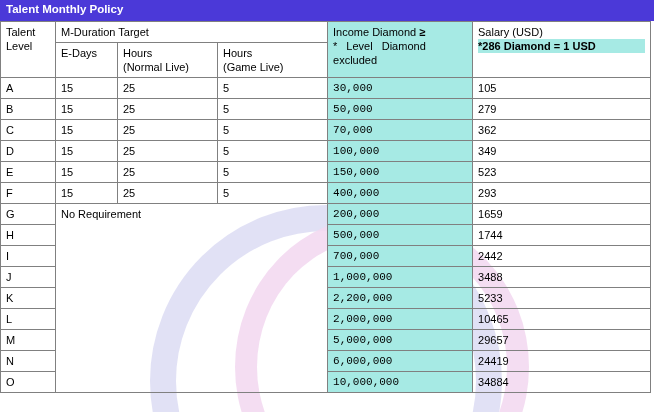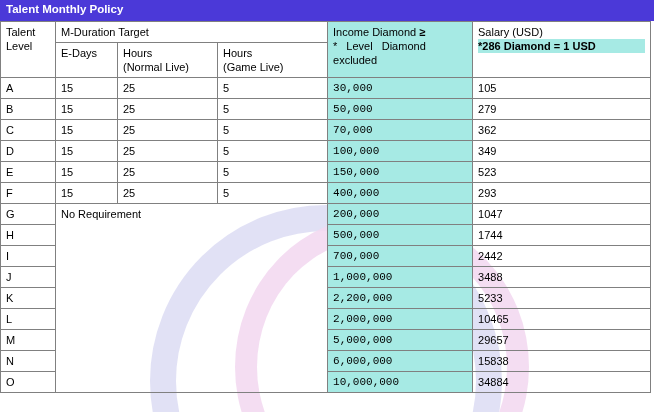--- a/index.html
+++ b/index.html
@@ -198,21 +198,21 @@
         <td>15</td>
         <td>25</td>
         <td>5</td>
         <td class="cyan nowrap">400,000</td>
         <td>293</td>
       </tr>
       <tr>
         <td>G</td>
         <td class="noreq" colspan="3" rowspan="9">No Requirement</td>
         <td class="cyan nowrap">200,000</td>
-        <td>1047</td>
+        <td>1659</td>
       </tr>
       <tr>
         <td>H</td>
         <td class="cyan nowrap">500,000</td>
         <td>1744</td>
       </tr>
       <tr>
         <td>I</td>
         <td class="cyan nowrap">700,000</td>
         <td>2442</td>
@@ -233,21 +233,21 @@
         <td>10465</td>
       </tr>
       <tr>
         <td>M</td>
         <td class="cyan nowrap">5,000,000</td>
         <td>29657</td>
       </tr>
       <tr>
         <td>N</td>
         <td class="cyan nowrap">6,000,000</td>
-        <td>15838</td>
+        <td>24419</td>
       </tr>
       <tr>
         <td>O</td>
         <td class="cyan nowrap">10,000,000</td>
         <td>34884</td>
       </tr>
     </tbody>
 </table>
 
 </body></html>

